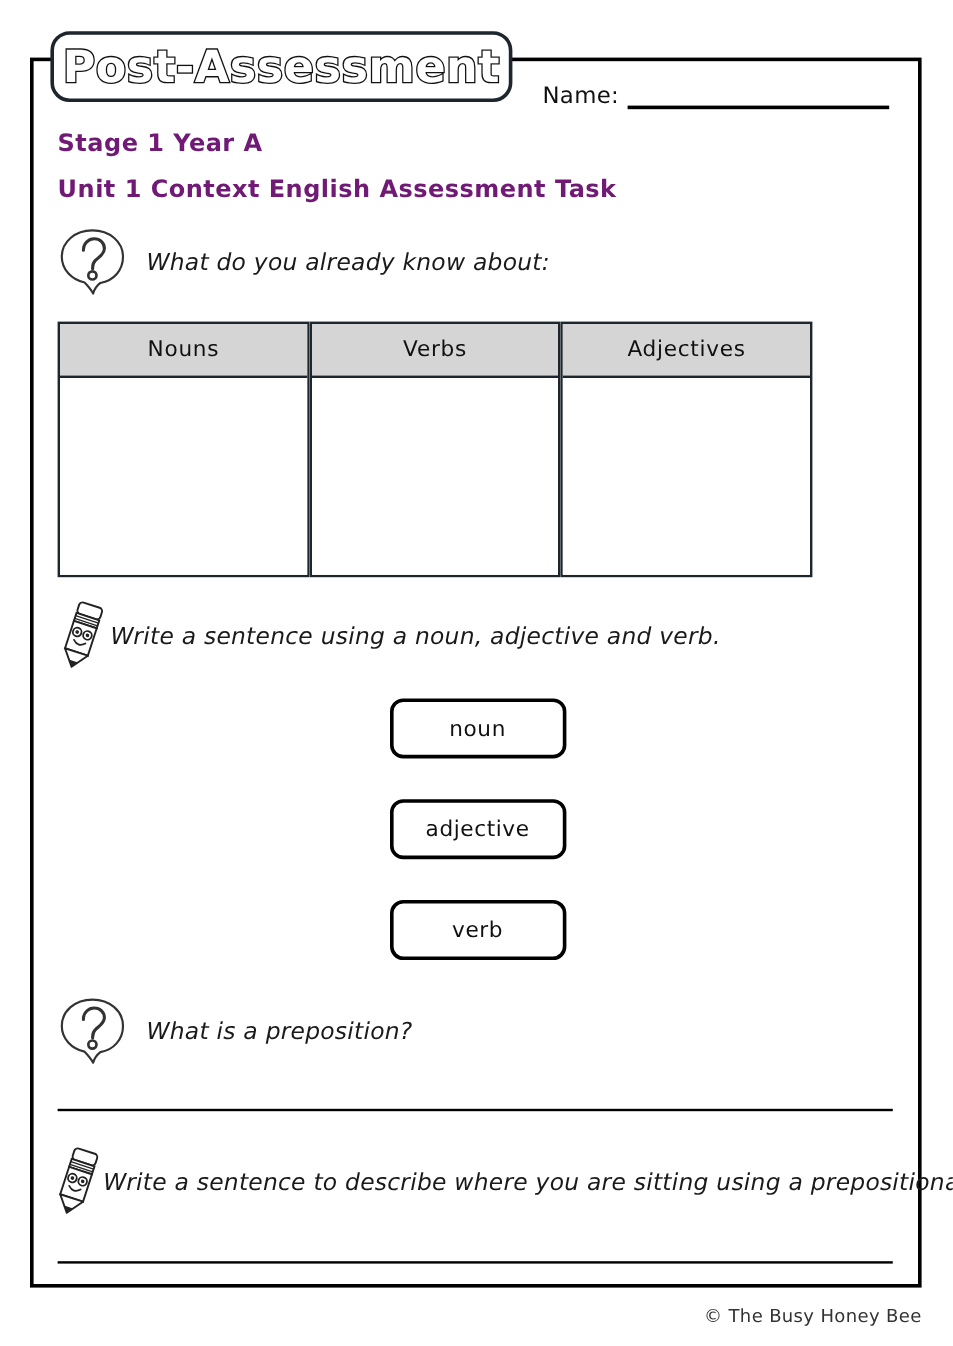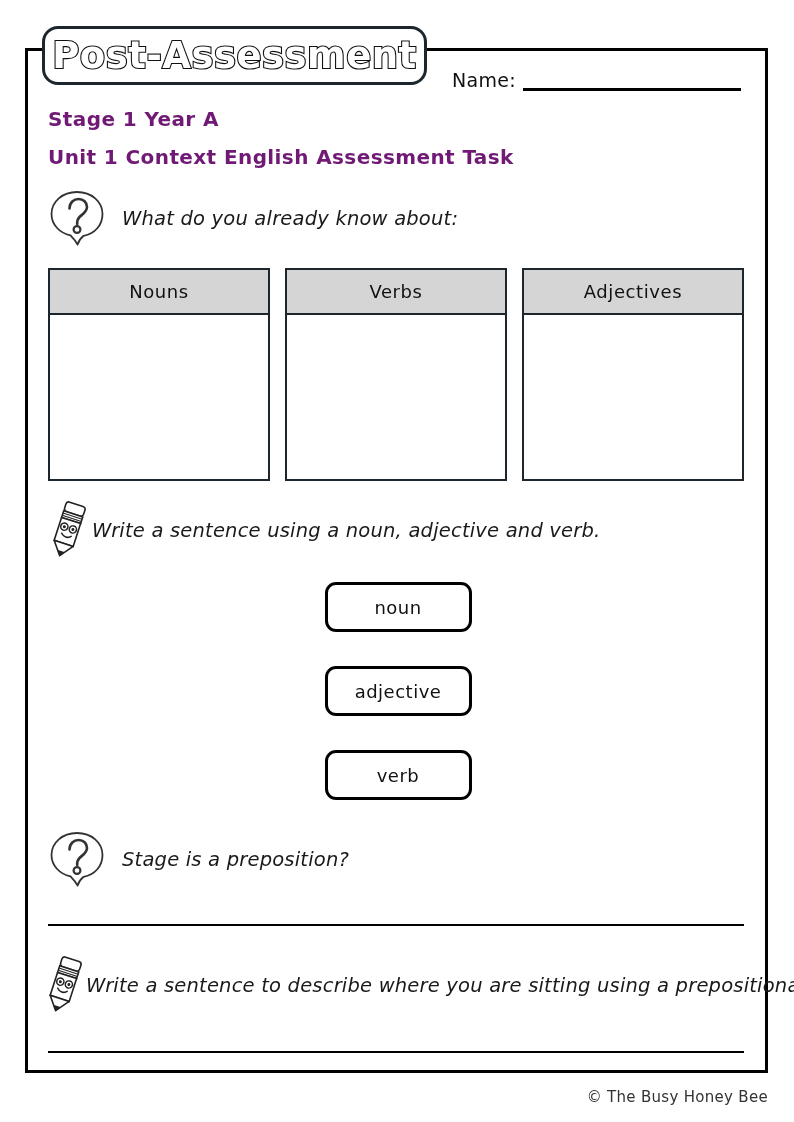--- a/index.html
+++ b/index.html
@@ -122,21 +122,21 @@
   .bubble-icon { width: 62px; height: 62px; display: block; flex: none; }
 
   
   .pencil-icon { width: 40px; height: 60px; display: block; flex: none; }
 
   
   #word-table {
     position: absolute;
     left: 48px;
     top: 268px;
-    width: 696px;
+    width: 629px;
     display: flex;
     justify-content: space-between;
   }
   .word-col {
     width: 222px;
     border: 2.5px solid #1d262c;
     box-sizing: border-box;
     background: #ffffff;
   }
   .word-col .col-head {
@@ -287,21 +287,21 @@
   <div class="tag-box">verb</div>
   <div class="row-line"></div>
 </div>
 
 <div class="prompt-row" id="prompt-prep">
   <svg class="bubble-icon" viewBox="0 0 62 62">
     <path d="M31 5 C16.5 5 5.5 14.5 5.5 27 C5.5 37.5 13.5 46 24.5 48.4 C27.5 51.5 30 54.5 31.6 57.6 C32.6 54 34.6 51.2 37.6 48.8 C49 46.8 56.5 38 56.5 27 C56.5 14.5 45.5 5 31 5 Z" fill="#ffffff" stroke="#333333" stroke-width="1.8" stroke-linejoin="round"></path>
     <path d="M23.5 21.5 C23.5 15.5 28 12 32.5 12 C37.5 12 41 15.5 41 20 C41 25 36.5 27 33.5 30 C31.5 32 31 34 31.2 37" fill="none" stroke="#333333" stroke-width="2.6" stroke-linecap="round"></path>
     <circle cx="31" cy="42.5" r="3.4" fill="#ffffff" stroke="#333333" stroke-width="2.2"></circle>
   </svg>
-  <span class="hand-text">Stage is a preposition?</span>
+  <span class="hand-text">What is a preposition?</span>
 </div>
 
 <div class="write-line" id="line-prep-1"></div>
 
 <div class="prompt-row" id="prompt-write2">
   <svg class="pencil-icon" viewBox="0 0 40 60">
     <g transform="rotate(18 20 30)">
       <rect x="10" y="3" width="20" height="10" rx="3" fill="#ffffff" stroke="#222222" stroke-width="1.6"></rect>
       <rect x="10" y="13" width="20" height="7" fill="#ffffff" stroke="#222222" stroke-width="1.6"></rect>
       <line x1="10" y1="15.4" x2="30" y2="15.4" stroke="#222222" stroke-width="1.1"></line>

